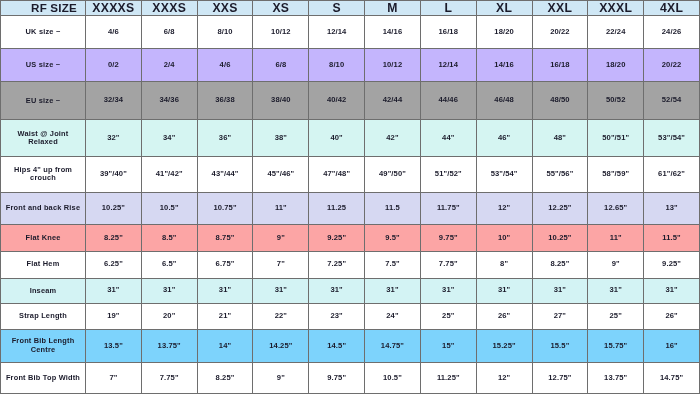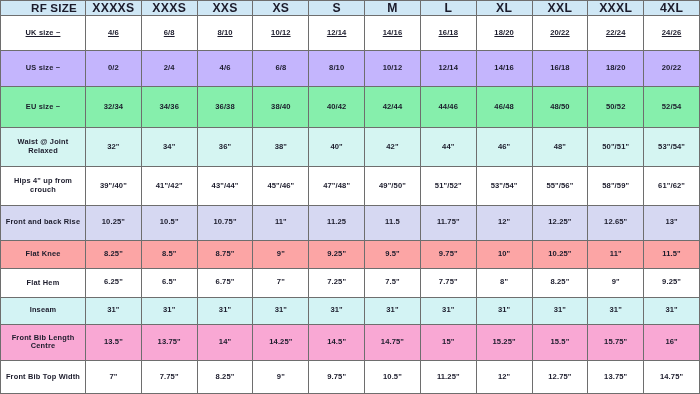--- a/index.html
+++ b/index.html
@@ -43,33 +43,33 @@
   #size-chart thead th {
     font-size: 12.2px;
     letter-spacing: 0.3px;
     background: #cfe7f5;
   }
   #size-chart thead th.corner {
     font-size: 11.6px;
     padding-left: 23px;
   }
   
-  tr.r-uk td { font-size: 8.6px; background: #ffffff; text-decoration: underline; }
+  tr.r-uk td { font-size: 8.6px; background: #ffffff; }
   tr.r-uk td.rowlabel { font-size: 9.4px; }
   tr.r-us td { font-size: 8.6px; background: #c4b5fd; }
   tr.r-us td.rowlabel { font-size: 9.4px; }
-  tr.r-eu td { font-size: 8.6px; background: #86efac; }
+  tr.r-eu td { font-size: 8.6px; background: #a3a3a3; }
   tr.r-eu td.rowlabel { font-size: 9.4px; }
 
   tr.band-cyan td { background: #d5f5f2; }
   tr.band-white td { background: #ffffff; }
   tr.band-periwinkle td { background: #d6d8f2; margin-top: 8px; }
   tr.band-pink td { background: #fca5a5; }
   tr.band-lightcyan td { background: #d3f3f4; }
-  tr.band-taupe td { background: #f9a8d4; }
+  tr.band-taupe td { background: #7dd3fc; }
 </style>
 </head>
 <body>
 
 <table id="size-chart">
   <thead>
     <tr>
       <th class="corner rowlabel">RF SIZE</th>
       <th>XXXXS</th>
       <th>XXXS</th>
@@ -204,20 +204,34 @@
         <td class="datacell">31"</td>
         <td class="datacell">31"</td>
         <td class="datacell">31"</td>
         <td class="datacell">31"</td>
         <td class="datacell">31"</td>
         <td class="datacell">31"</td>
         <td class="datacell">31"</td>
         <td class="datacell">31"</td>
         <td class="datacell">31"</td>
       </tr>
+      <tr class="band-white" style="height: 25px;">
+        <td class="rowlabel">Strap Length</td>
+        <td class="datacell">19"</td>
+        <td class="datacell">20"</td>
+        <td class="datacell">21"</td>
+        <td class="datacell">22"</td>
+        <td class="datacell">23"</td>
+        <td class="datacell">24"</td>
+        <td class="datacell">25"</td>
+        <td class="datacell">26"</td>
+        <td class="datacell">27"</td>
+        <td class="datacell">25"</td>
+        <td class="datacell">26"</td>
+      </tr>
       <tr class="band-taupe" style="height: 33px;">
         <td class="rowlabel">Front Bib Length Centre</td>
         <td class="datacell">13.5"</td>
         <td class="datacell">13.75"</td>
         <td class="datacell">14"</td>
         <td class="datacell">14.25"</td>
         <td class="datacell">14.5"</td>
         <td class="datacell">14.75"</td>
         <td class="datacell">15"</td>
         <td class="datacell">15.25"</td>

